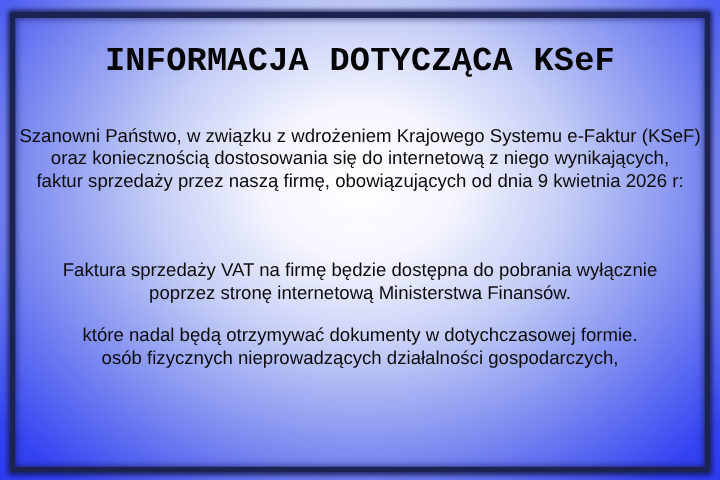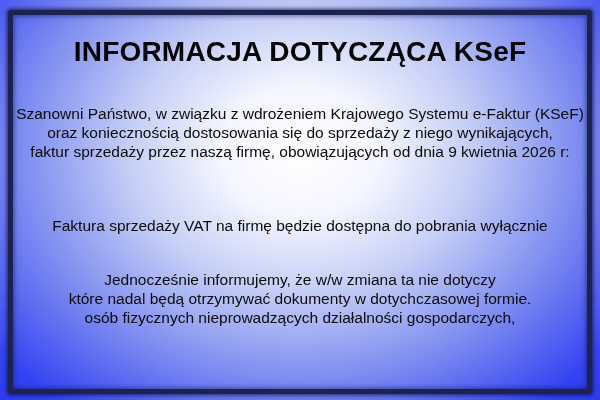--- a/index.html
+++ b/index.html
@@ -43,20 +43,21 @@
   .title {
     position: absolute;
     top: 38px;
     left: 0;
     right: 0;
     font-size: 28px;
     font-weight: bold;
     line-height: 1;
     letter-spacing: 0.2px;
     color: #050507;
+    font-family: Liberation Mono, monospace;
   }
   .para {
     position: absolute;
     left: 0;
     right: 0;
     font-size: 15.5px;
     font-weight: normal;
     line-height: 19px;
   }
   .para .line {
@@ -71,28 +72,28 @@
 
 <div class="canvas">
   <div class="frame"></div>
 
   <div class="content">
 
     <div class="title">INFORMACJA DOTYCZĄCA KSeF</div>
 
     <div class="para para-1">
       <div class="line">Szanowni Państwo, w związku z wdrożeniem Krajowego Systemu e-Faktur (KSeF)</div>
-      <div class="line">oraz koniecznością dostosowania się do sprzedaży z niego wynikających,</div>
+      <div class="line">oraz koniecznością dostosowania się do internetową z niego wynikających,</div>
       <div class="line">faktur sprzedaży przez naszą firmę, obowiązujących od dnia 9 kwietnia 2026 r:</div>
     </div>
 
     <div class="para para-2">
       <div class="line">Faktura sprzedaży VAT na firmę będzie dostępna do pobrania wyłącznie</div>
+      <div class="line">poprzez stronę internetową Ministerstwa Finansów.</div>
     </div>
 
     <div class="para para-3">
-      <div class="line">Jednocześnie informujemy, że w/w zmiana ta nie dotyczy</div>
       <div class="line">które nadal będą otrzymywać dokumenty w dotychczasowej formie.</div>
       <div class="line">osób fizycznych nieprowadzących działalności gospodarczych,</div>
     </div>
 
   </div>
 </div>
 
 </body></html>

